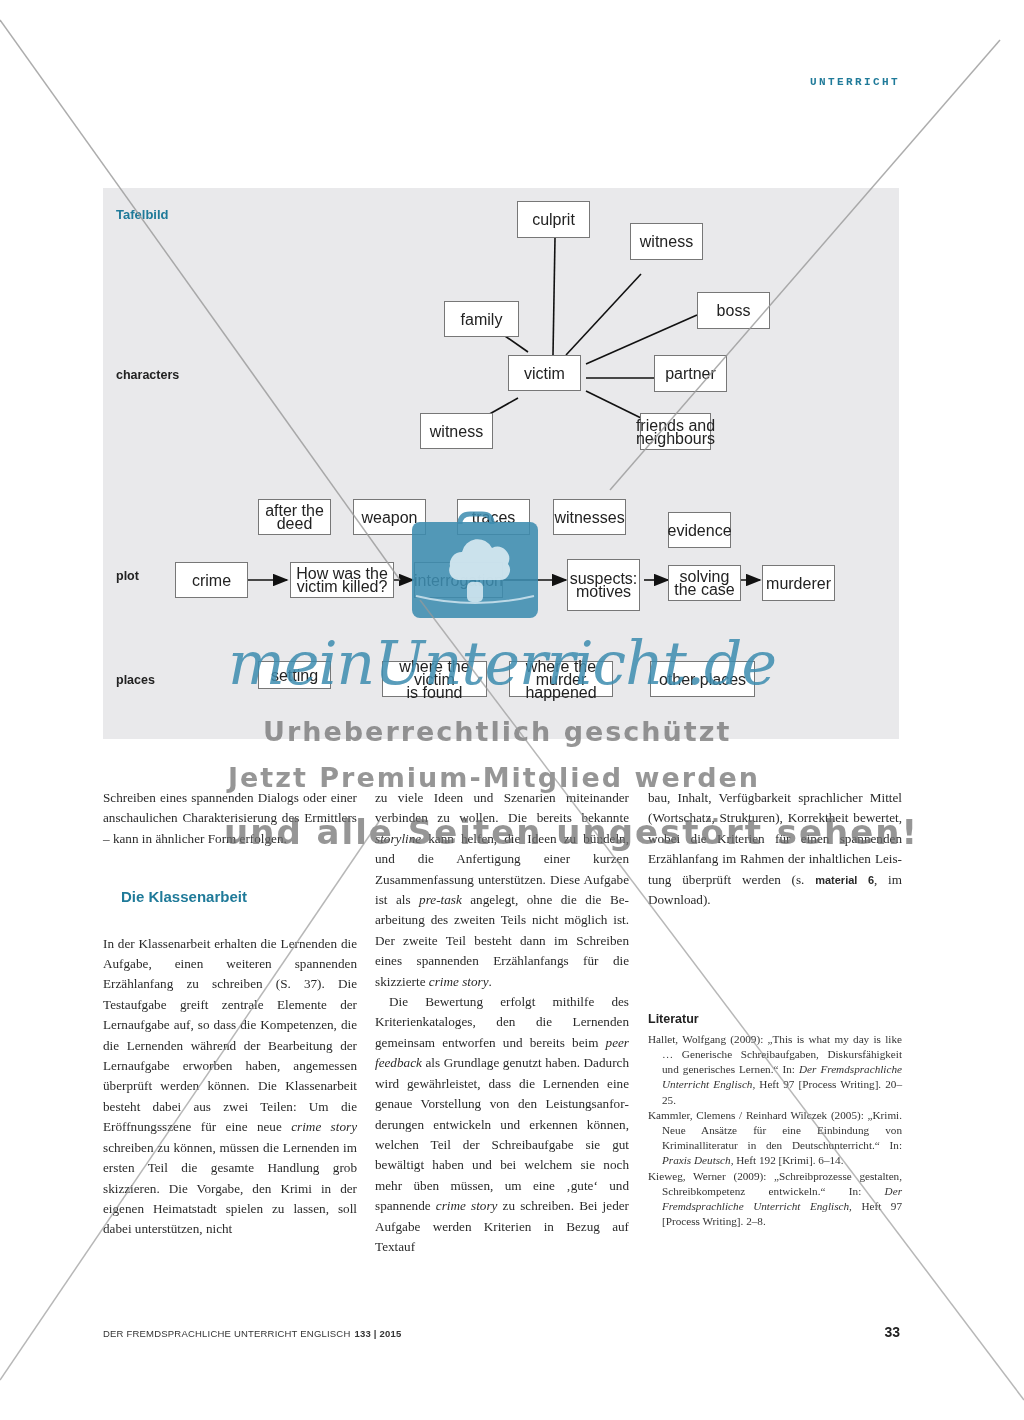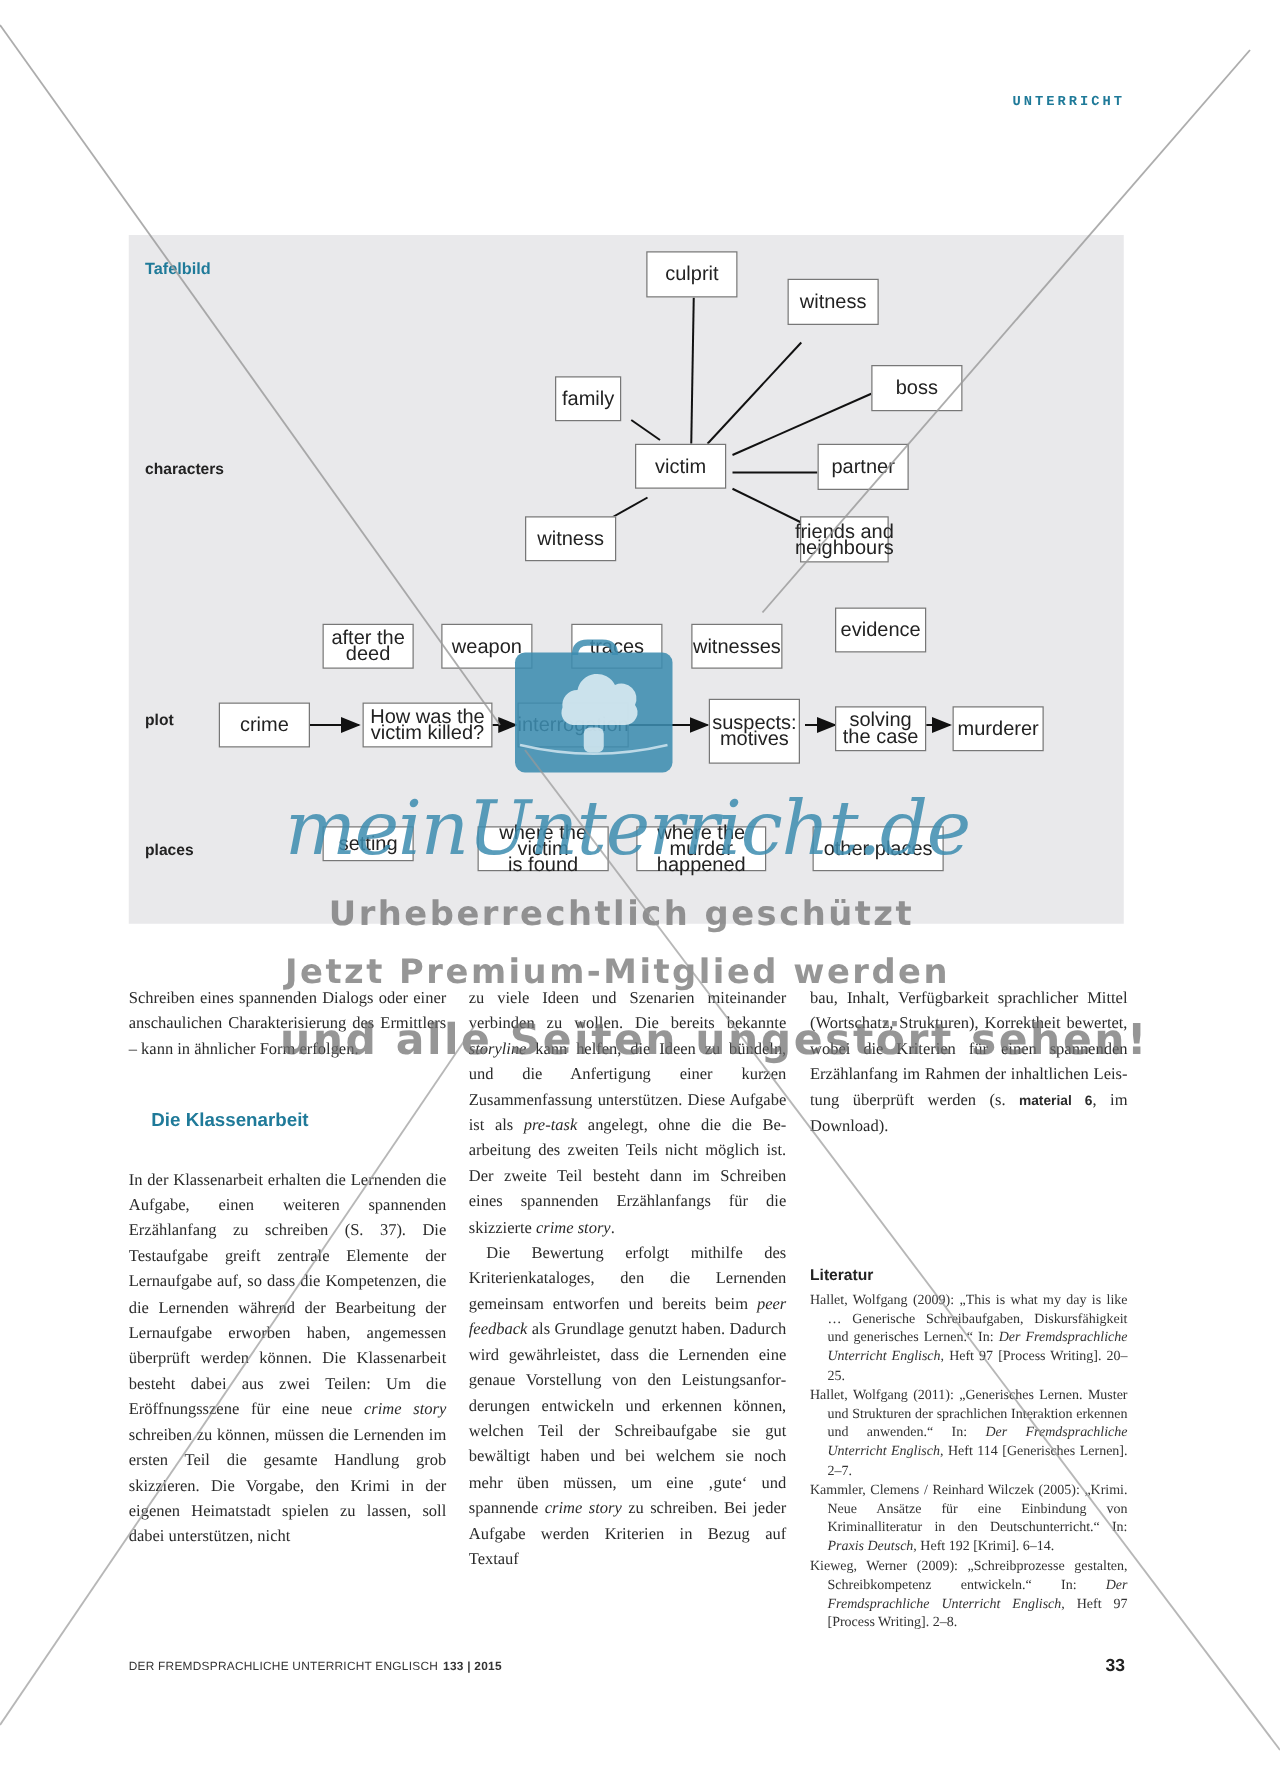--- a/index.html
+++ b/index.html
@@ -64,28 +64,28 @@
   <div class="row-label" style="top:485px">places</div>
 
   <div class="box" style="left:405px;top:167px;width:73px;height:36px">victim</div>
   <div class="box" style="left:414px;top:13px;width:73px;height:37px">culprit</div>
   <div class="box" style="left:527px;top:35px;width:73px;height:37px">witness</div>
   <div class="box" style="left:594px;top:104px;width:73px;height:37px">boss</div>
   <div class="box" style="left:551px;top:167px;width:73px;height:37px">partner</div>
   <div class="box" style="left:537px;top:225px;width:71px;height:37px">friends and
 neighbours</div>
   <div class="box" style="left:317px;top:225px;width:73px;height:36px">witness</div>
-  <div class="box" style="left:341px;top:113px;width:53px;height:36px">family</div>
+  <div class="box" style="left:341px;top:113px;width:75px;height:36px">family</div>
 
   <div class="box" style="left:155px;top:311px;width:73px;height:36px">after the
 deed</div>
   <div class="box" style="left:250px;top:311px;width:73px;height:36px">weapon</div>
   <div class="box" style="left:354px;top:311px;width:73px;height:36px">traces</div>
   <div class="box" style="left:450px;top:311px;width:73px;height:36px">witnesses</div>
-  <div class="box" style="left:565px;top:298px;width:73px;height:36px">evidence</div>
+  <div class="box" style="left:565px;top:324px;width:63px;height:36px">evidence</div>
 
   <div class="box" style="left:72px;top:374px;width:73px;height:36px">crime</div>
   <div class="box" style="left:187px;top:374px;width:104px;height:36px">How was the
 victim killed?</div>
   <div class="box" style="left:311px;top:374px;width:89px;height:36px">interrogation</div>
   <div class="box" style="left:464px;top:371px;width:73px;height:52px">suspects:
 motives</div>
   <div class="box" style="left:565px;top:377px;width:73px;height:36px">solving
 the case</div>
   <div class="box" style="left:659px;top:377px;width:73px;height:36px">murderer</div>
@@ -119,21 +119,20 @@
 <div class="col" style="left:375px">
   <p><span>zu viele Ideen und Szenarien mitei­nander verbinden zu wollen. Die be­reits bekannte </span><em>storyline</em><span> kann helfen, die Ideen zu bündeln, und die Anfer­tigung einer kurzen Zusammenfas­sung unterstützen. Diese Aufgabe ist als </span><em>pre-task</em><span> angelegt, ohne die die Be­arbeitung des zweiten Teils nicht mög­lich ist. Der zweite Teil besteht dann im Schreiben eines spannenden Erzähl­anfangs für die skizzierte </span><em>crime story</em><span>.</span></p>
   <p class="indent"><span>Die Bewertung erfolgt mithilfe des Kriterienkataloges, den die Lernen­den gemeinsam entworfen und bereits beim </span><em>peer feedback</em><span> als Grundlage ge­nutzt haben. Dadurch wird gewährleis­tet, dass die Lernenden eine genaue Vorstellung von den Leistungsanfor­derungen entwickeln und erkennen können, welchen Teil der Schreibauf­gabe sie gut bewältigt haben und bei welchem sie noch mehr üben müssen, um eine ‚gute‘ und spannende </span><em>crime story</em><span> zu schreiben. Bei jeder Aufgabe werden Kriterien in Bezug auf Textauf­</span></p>
 </div>
 
 <div class="col" style="left:648px">
   <p><span>bau, Inhalt, Verfügbarkeit sprachli­cher Mittel (Wortschatz, Strukturen), Korrektheit bewertet, wobei die Krite­rien für einen spannenden Erzählan­fang im Rahmen der inhaltlichen Leis­tung überprüft werden (s. </span><span class="sans-inline">material 6</span><span>, im Download).</span></p>
   <div style="height:83px"></div>
   <div class="lit-title">Literatur</div>
   <p class="lit-entry"><span>Hallet, Wolfgang (2009): „This is what my day is like … Generische Schreibaufgaben, Diskurs­fähigkeit und generisches Lernen.“ In: </span><em>Der Fremdsprachliche Unterricht Englisch,</em><span> Heft 97 [Process Writing]. 20–25.</span></p>
-  <p class="lit-entry"><span>Hallet, Wolfgang (2011): „Generisches Lernen. Muster und Strukturen der sprachlichen Inter­aktion erkennen und anwenden.“ In: </span><em>Der Fremdsprachliche Unterricht Englisch,</em><span> Heft 114 [Generisches Lernen]. 2–7.</span></p>
   <p class="lit-entry"><span>Kammler, Clemens / Reinhard Wilczek (2005): „Krimi. Neue Ansätze für eine Einbindung von Kriminalliteratur in den Deutschunterricht.“ In: </span><em>Praxis Deutsch,</em><span> Heft 192 [Krimi]. 6–14.</span></p>
   <p class="lit-entry"><span>Kieweg, Werner (2009): „Schreibprozesse gestal­ten, Schreibkompetenz entwickeln.“ In: </span><em>Der Fremdsprachliche Unterricht Englisch,</em><span> Heft 97 [Process Writing]. 2–8.</span></p>
 </div>
 
 <div class="wm-text" style="left:224px;top:796px;font-size:34px;margin-top:16px;">und alle Seiten ungestört sehen!</div>
 
 <div class="footer-left"><span>DER FREMDSPRACHLICHE UNTERRICHT ENGLISCH</span><b>133 | 2015</b></div>
 <div class="footer-right">33</div>
 
 <svg class="overlay" width="1024" height="1420">

